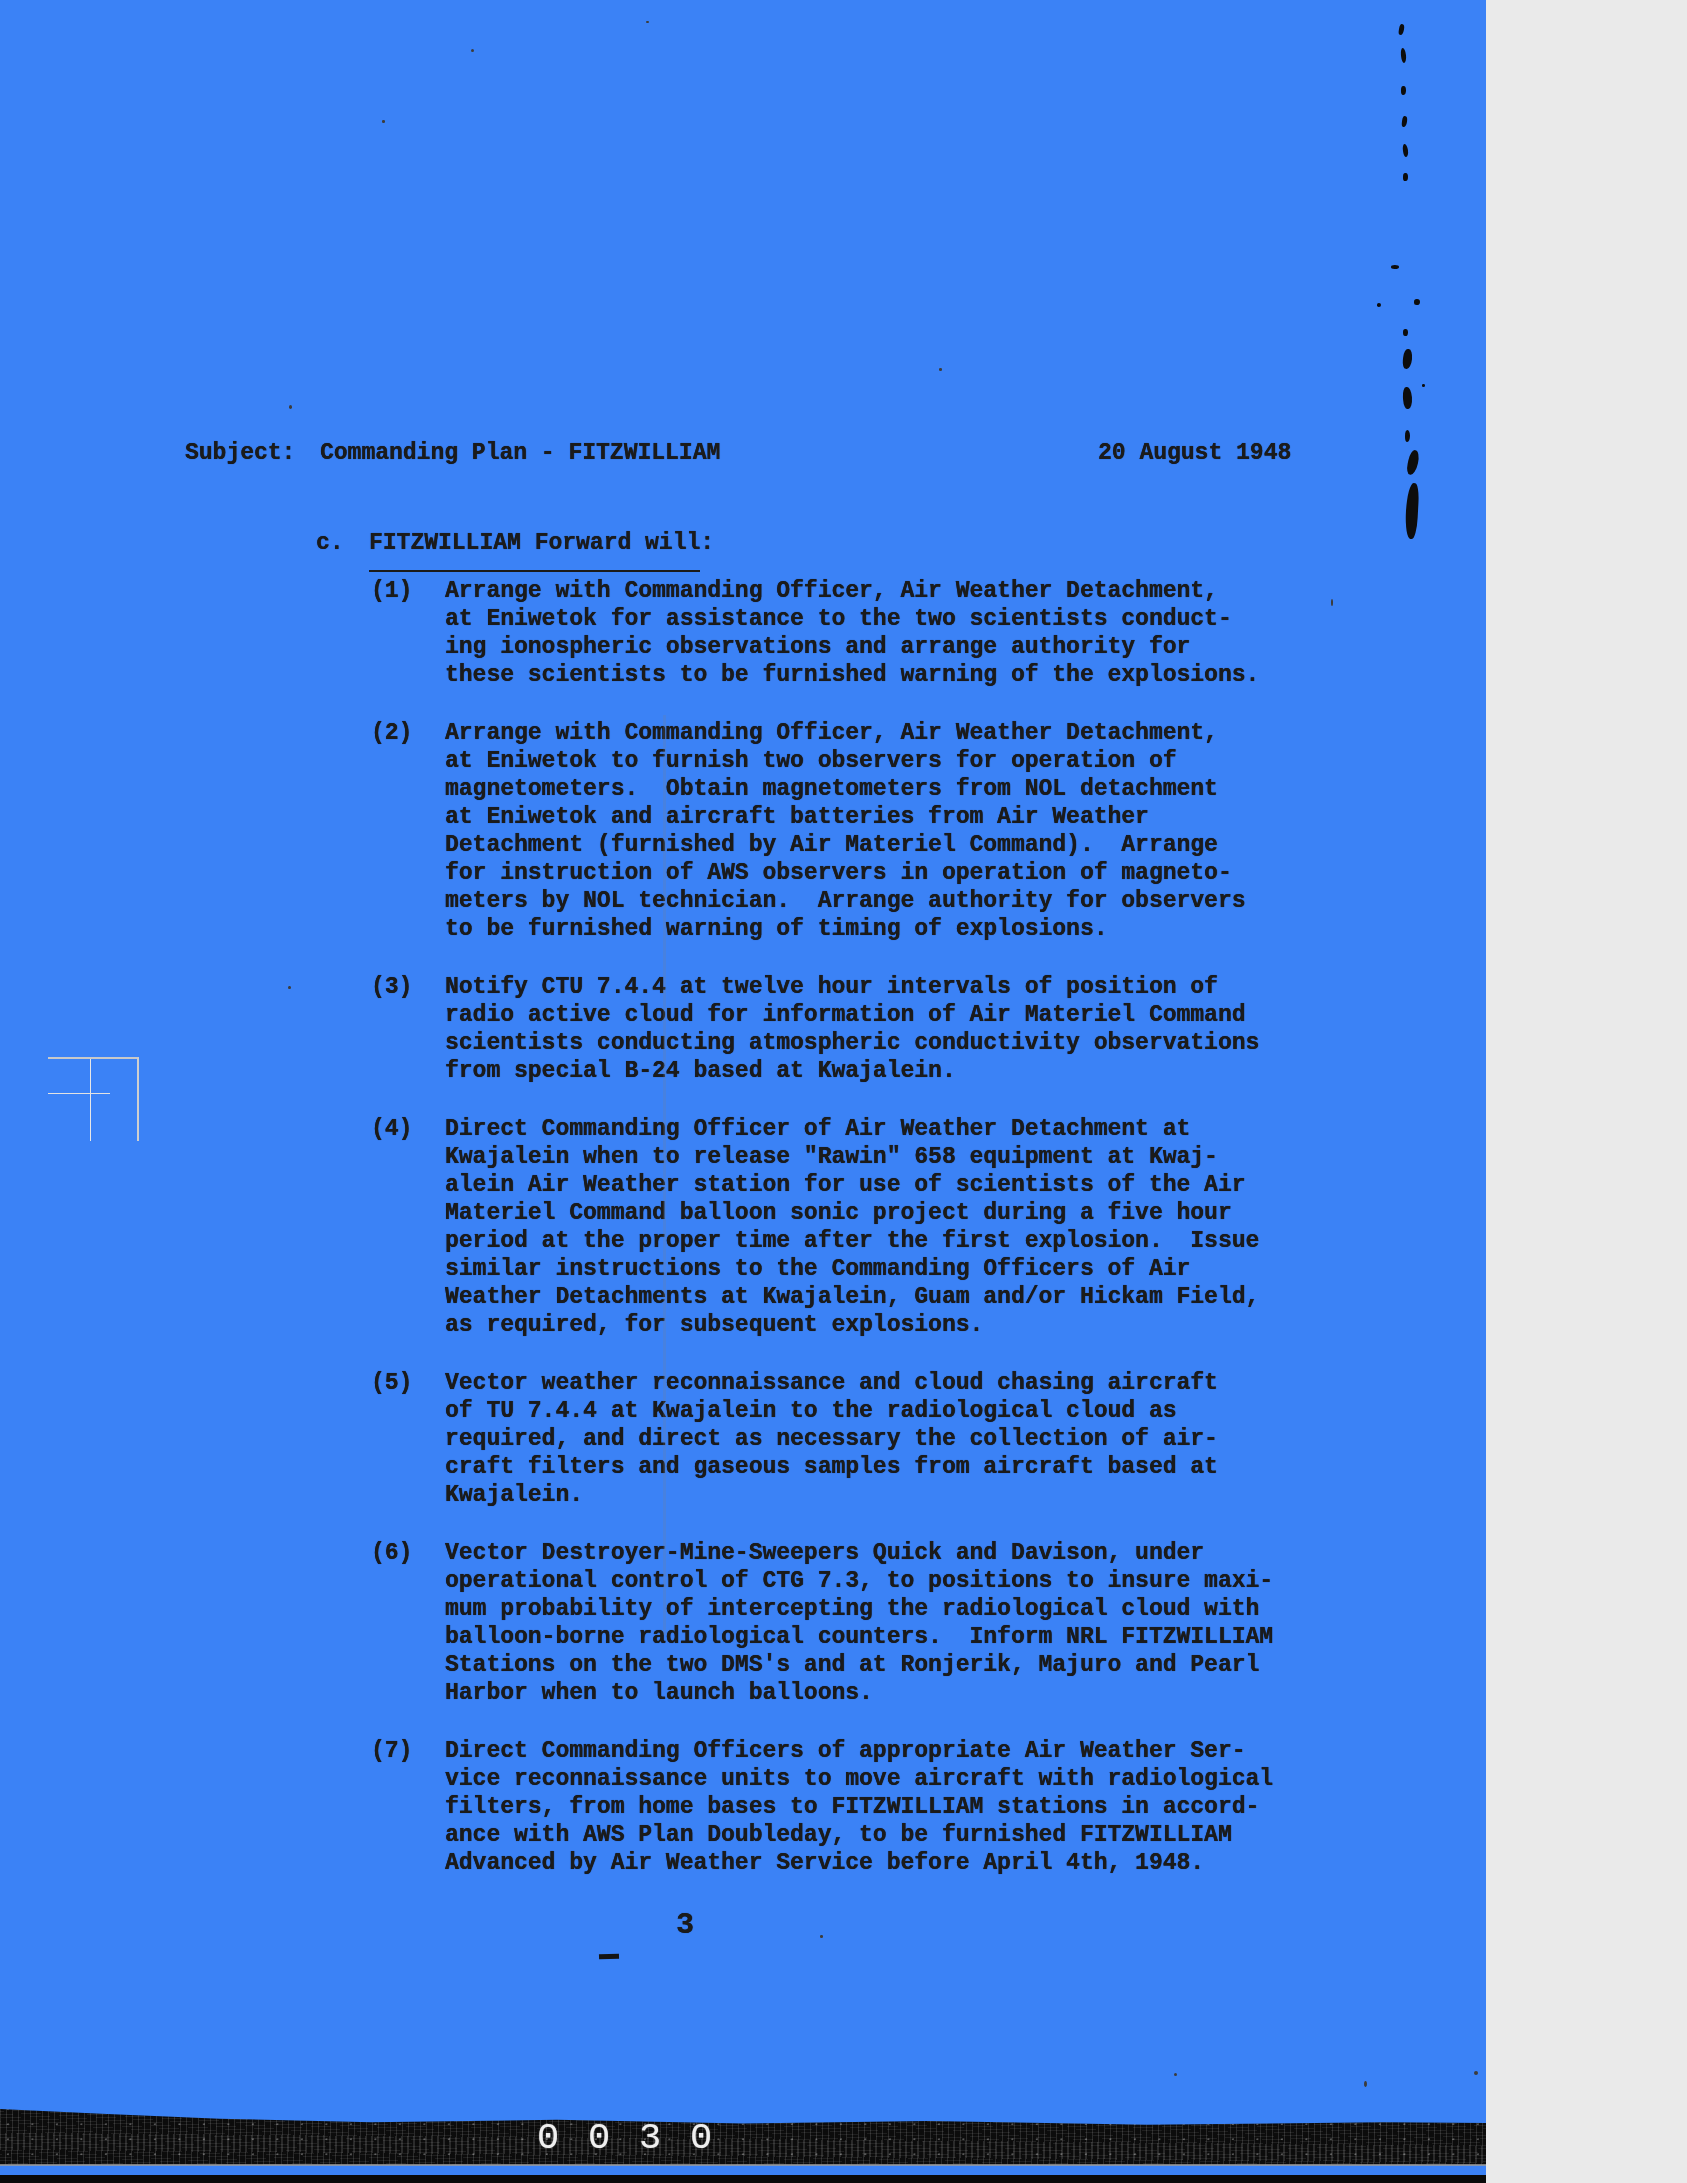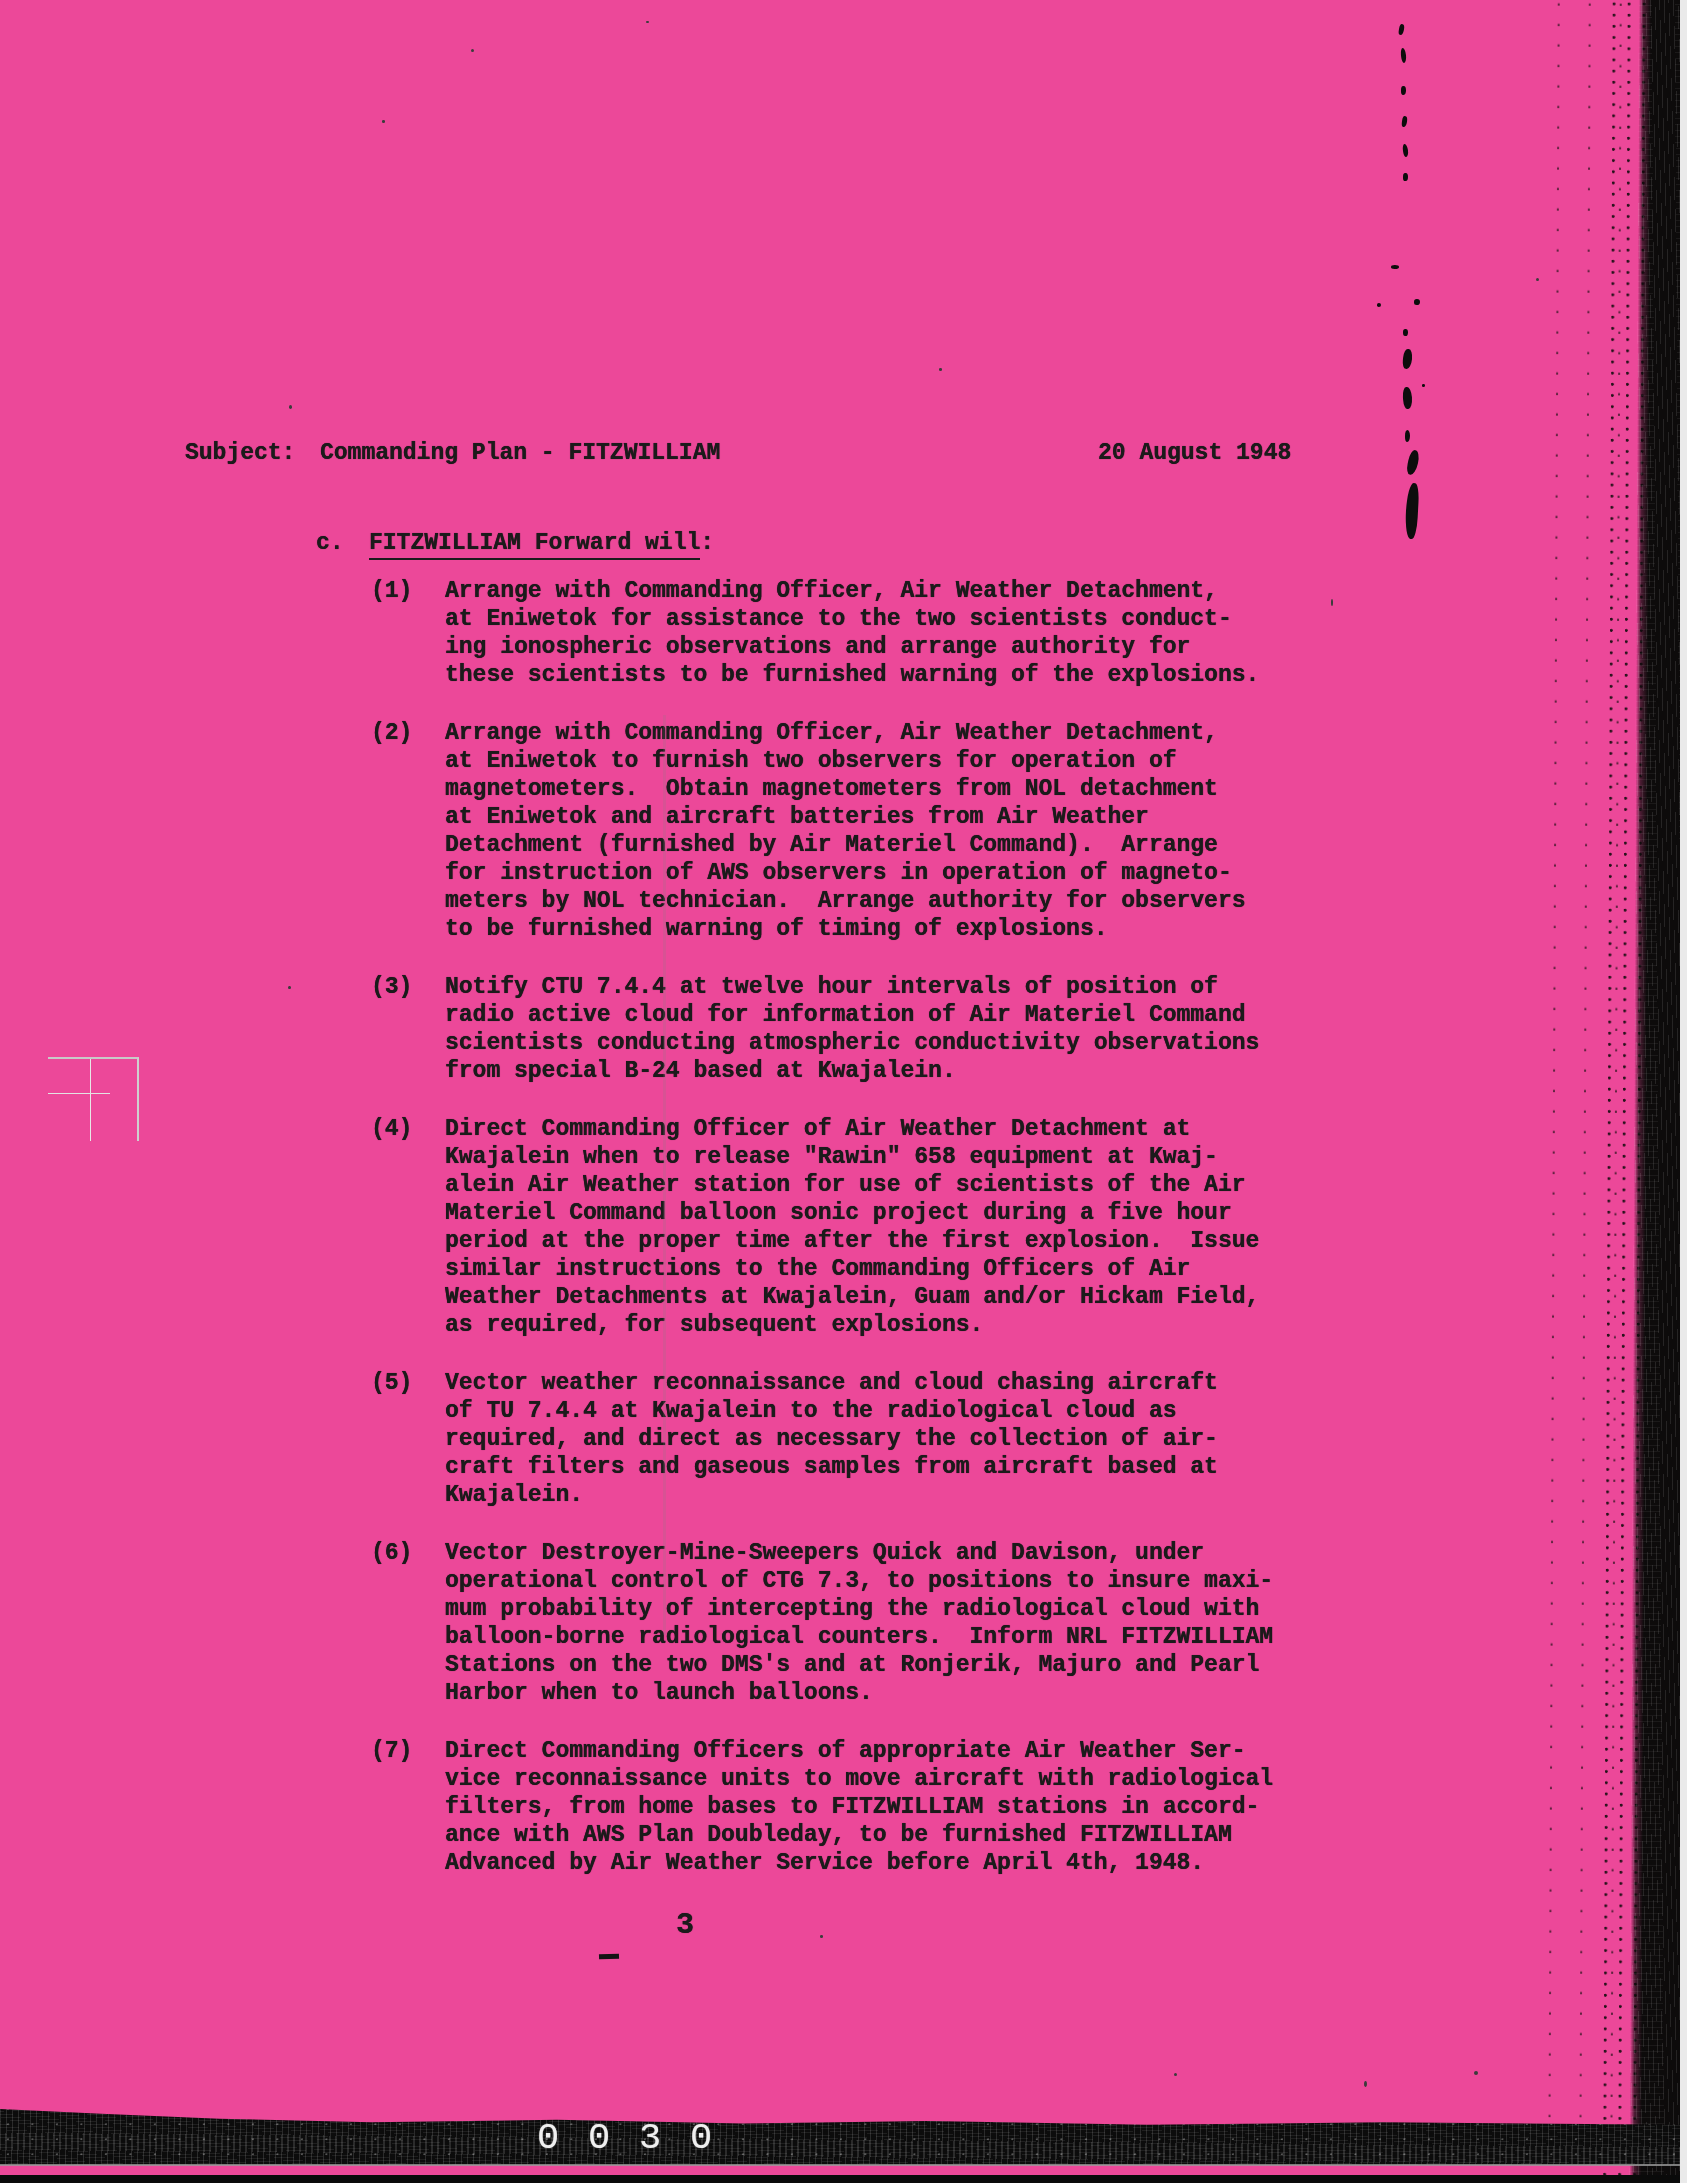--- a/index.html
+++ b/index.html
@@ -1,35 +1,35 @@
 <!DOCTYPE html>
 <html style="font-size:10.6px"><head>
 <meta charset="utf-8">
 <style>
   html,body{margin:0;padding:0;background:#eaeaea;}
   .page{
-    position:relative; width:1680px; height:2183px; overflow:hidden;
-    background:#ec4899;
+    position:relative; width:1486px; height:2183px; overflow:hidden;
+    background:#3b82f6;
     font-family:"Liberation Mono","DejaVu Sans Mono",monospace;
     color:#1b1b1b;
   }
   
   .tw{
     position:absolute; font-size:23px; line-height:28px; font-weight:700;
     letter-spacing:0; white-space:pre;
     text-shadow:0 0 0.7px rgba(10,10,10,.85), 0.5px 0.3px 0 rgba(25,25,25,.35);
     filter:blur(0.2px);
   }
   .items{position:absolute; left:371px; top:577px; width:946px;}
   .item{display:flex; margin-bottom:30px;}
   .item .num{flex:0 0 74px; font-size:23px; line-height:28px; font-weight:700;
     text-shadow:0 0 0.7px rgba(10,10,10,.85), 0.5px 0.3px 0 rgba(25,25,25,.35); filter:blur(0.2px);}
   .item .txt{flex:1 1 auto; font-size:23px; line-height:28px; font-weight:700; white-space:pre-wrap;
     text-shadow:0 0 0.7px rgba(10,10,10,.85), 0.5px 0.3px 0 rgba(25,25,25,.35); filter:blur(0.2px);}
-  .underline{border-bottom:2.6px solid #1b1b1b; padding-bottom:2px;}
+  .underline{border-bottom:2.6px solid #1b1b1b; padding-bottom:14px;}
   .pagenum{font-size:30px;}
   
   .blob{position:absolute; background:#0d0d0d; border-radius:48% 52% 55% 45%;}
   .speck{position:absolute; background:#3c3c3c; border-radius:50%;}
   .crease{position:absolute; left:663px; top:715px; width:2.6px; height:920px;
     background:rgba(130,130,130,.18);}
   .ghost-box{position:absolute; left:48px; top:1057px; width:89px; height:82px;
     border-top:2px solid #c9c9c9; border-right:2px solid #cfcfcf;}
   .ghost-box::before{content:""; position:absolute; left:42px; top:0; width:1.3px; height:100%; background:#e7e7e7;}
   .ghost-box::after{content:""; position:absolute; left:0; top:34px; width:70%; height:1.3px; background:#e3e3e3;}

